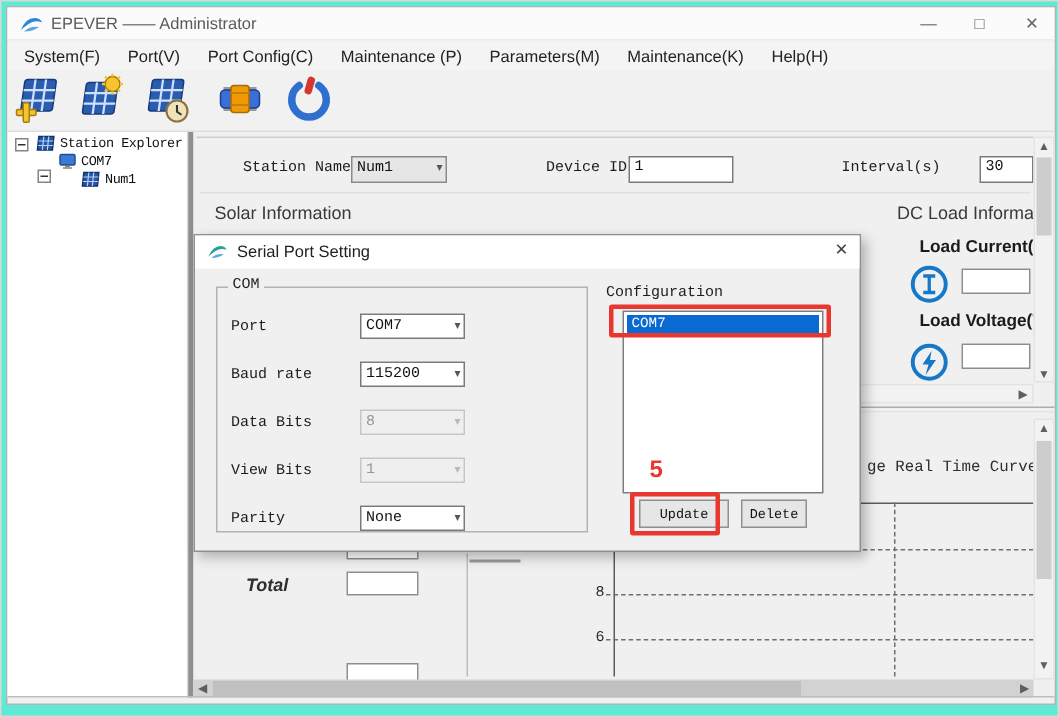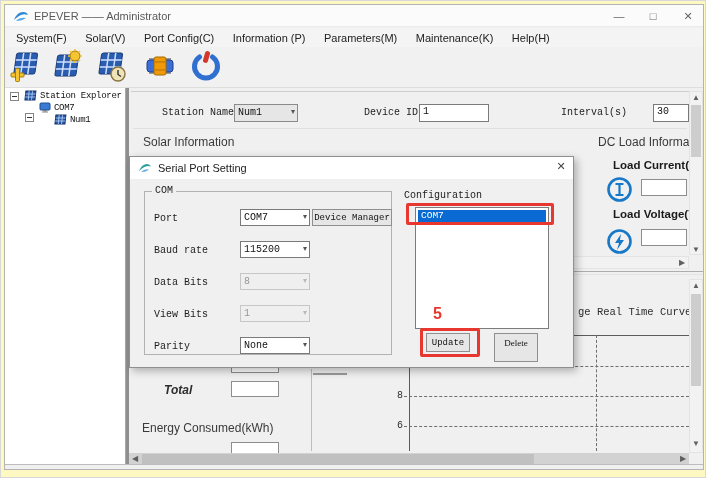--- a/index.html
+++ b/index.html
@@ -1,16 +1,16 @@
 <!DOCTYPE html>
 <html><head>
 <meta charset="utf-8">
 <style>
   html,body{margin:0;padding:0;background:#fff;}
-  .screen{position:relative;width:706px;height:478px;background:#fef9c3;border:1px solid #d8d8d8;
+  .screen{position:relative;width:706px;height:478px;background:#5eead4;border:1px solid #d8d8d8;
           font-family:"Liberation Sans",sans-serif;overflow:hidden;box-sizing:border-box;}
   .abs{position:absolute;box-sizing:border-box;}
   .mono{font-family:"Liberation Mono","DejaVu Sans Mono",monospace;}
   .window{background:#f0f0f0;border:1px solid #b3b3b3;}
   .titlebar{background:#fbfbfb;border-bottom:1px solid #ececec;}
   .title-text{font-size:11px;color:#5a5a5a;}
   .winbtn{width:30px;height:19px;text-align:center;font-size:11px;color:#666;line-height:19px;}
   .menubar{background:#f4f4f4;}
   .menu-item{display:inline-block;font-size:11px;color:#222;padding:3px 7px 2px 7px;}
   .toolbar{background:#f1f1f1;border-bottom:1px solid #dedede;}
@@ -62,23 +62,23 @@
     <path d="M1 10 Q4 2 10 2 Q14 2 15 5 Q10 3 6 6 Q3 8 1 10 Z" fill="#2e86d4"></path>
     <path d="M3 11 Q7 7 13 8 Q9 11 3 11 Z" fill="#57a8e8"></path>
   </svg>
   <div class="abs title-text" style="left:33px;top:9px;">EPEVER —— Administrator</div>
   <div class="abs winbtn" style="left:603px;top:6px;">—</div>
   <div class="abs winbtn" style="left:637px;top:6px;">□</div>
   <div class="abs winbtn" style="left:672px;top:6px;">✕</div>
 
   <div class="abs menubar" style="left:4px;top:27px;width:698px;height:19px;">
     <span class="menu-item" style="margin-left:4px;">System(F)</span>
-    <span class="menu-item">Solar(V)</span>
+    <span class="menu-item">Port(V)</span>
     <span class="menu-item">Port Config(C)</span>
-    <span class="menu-item">Information (P)</span>
+    <span class="menu-item">Maintenance (P)</span>
     <span class="menu-item">Parameters(M)</span>
     <span class="menu-item">Maintenance(K)</span>
     <span class="menu-item">Help(H)</span>
   </div>
 
   <div class="abs toolbar" style="left:4px;top:46px;width:698px;height:41px;">
     <span class="toolbtn">
       <svg width="34" height="34" viewBox="0 0 34 34">
         <g transform="translate(4,2) skewX(-8)">
           <rect x="6" y="2" width="21" height="21" rx="2" fill="#2a5db0" stroke="#173a75"></rect>
@@ -192,21 +192,20 @@
   <div class="abs sb-arrow" style="left:688px;top:243px;width:14px;">▼</div>
   <div class="abs sb-track" style="left:130px;top:255px;width:558px;height:13px;"></div>
   <div class="abs sb-arrow" style="left:674px;top:256px;width:14px;">▶</div>
 
   <div class="abs" style="left:128px;top:270px;width:574px;height:1px;background:#adadad;"></div>
   <div class="abs" style="left:128px;top:273px;width:574px;height:1px;background:#e3e3e3;"></div>
 
   <div class="abs whitebox" style="left:230px;top:356px;width:48px;height:16px;"></div>
   <div class="abs" style="left:163px;top:382px;font-size:12px;font-weight:bold;font-style:italic;color:#2e2e2e;">Total</div>
   <div class="abs whitebox" style="left:230px;top:380px;width:48px;height:16px;"></div>
-  <div class="abs hdr-italic" style="left:141px;top:420px;">Energy Consumed(kWh)</div>
   <div class="abs whitebox" style="left:230px;top:441px;width:48px;height:15px;"></div>
   <div class="abs" style="left:310px;top:368px;width:1px;height:82px;background:#bdbdbd;"></div>
   <div class="abs" style="left:312px;top:372px;width:34px;height:2px;background:#9a9a9a;"></div>
 
   <div class="abs mono clip" style="left:577px;top:305px;width:111px;font-size:10.5px;color:#2e2e2e;">ge Real Time Curve</div>
   <div class="abs axis" style="left:408px;top:334px;width:280px;height:1px;"></div>
   <div class="abs axis" style="left:408px;top:334px;width:1px;height:116px;"></div>
   <div class="abs gridline-h" style="left:403px;top:365px;width:285px;"></div>
   <div class="abs gridline-h" style="left:403px;top:395px;width:285px;"></div>
   <div class="abs gridline-h" style="left:403px;top:425px;width:285px;"></div>
@@ -235,21 +234,20 @@
     <div class="abs" style="left:421px;top:3px;width:20px;height:16px;text-align:center;font-size:11px;color:#444;">✕</div>
 
     <div class="abs groupbox" style="left:14px;top:34px;width:248px;height:164px;"></div>
     <span class="abs grouplabel mono" style="left:22px;top:28px;">COM</span>
 
     <div class="abs lbl mono" style="left:24px;top:56px;">Port</div>
     <div class="abs combo" style="left:110px;top:52px;width:70px;height:17px;">
       <span class="val mono">COM7</span>
       <span class="arr">▾</span>
     </div>
-    <div class="abs btn" style="left:182px;top:52px;width:80px;height:17px;line-height:16px;">Device Manager</div>
 
     <div class="abs lbl mono" style="left:24px;top:88px;">Baud rate</div>
     <div class="abs combo" style="left:110px;top:84px;width:70px;height:17px;">
       <span class="val mono">115200</span>
       <span class="arr">▾</span>
     </div>
 
     <div class="abs lbl mono" style="left:24px;top:120px;">Data Bits</div>
     <div class="abs combo disabled" style="left:110px;top:116px;width:70px;height:17px;">
       <span class="val mono">8</span>
@@ -265,21 +263,21 @@
     <div class="abs lbl mono" style="left:24px;top:184px;">Parity</div>
     <div class="abs combo" style="left:110px;top:180px;width:70px;height:17px;">
       <span class="val mono">None</span>
       <span class="arr">▾</span>
     </div>
 
     <div class="abs lbl mono" style="left:274px;top:33px;">Configuration</div>
     <div class="abs listbox" style="left:285px;top:50px;width:134px;height:122px;">
       <div class="listitem-sel mono" style="margin:2px;height:12px;background:#0a6ad4;">COM7</div>
     </div>
-    <div class="abs btn" style="left:296px;top:176px;width:44px;height:19px;line-height:18px;">Update</div>
-    <div class="abs btn" style="left:364px;top:176px;width:44px;height:29px;line-height:18px;font-family:Liberation Serif, serif;">Delete</div>
+    <div class="abs btn" style="left:296px;top:176px;width:60px;height:19px;line-height:18px;">Update</div>
+    <div class="abs btn" style="left:364px;top:176px;width:44px;height:19px;line-height:18px;">Delete</div>
 
     <div class="abs red-rect" style="left:276px;top:46px;width:148px;height:22px;"></div>
     <div class="abs red-num" style="left:303px;top:148px;">5</div>
     <div class="abs red-rect" style="left:290px;top:171px;width:60px;height:29px;"></div>
   </div>
 
 </div>
 
 </body></html>

